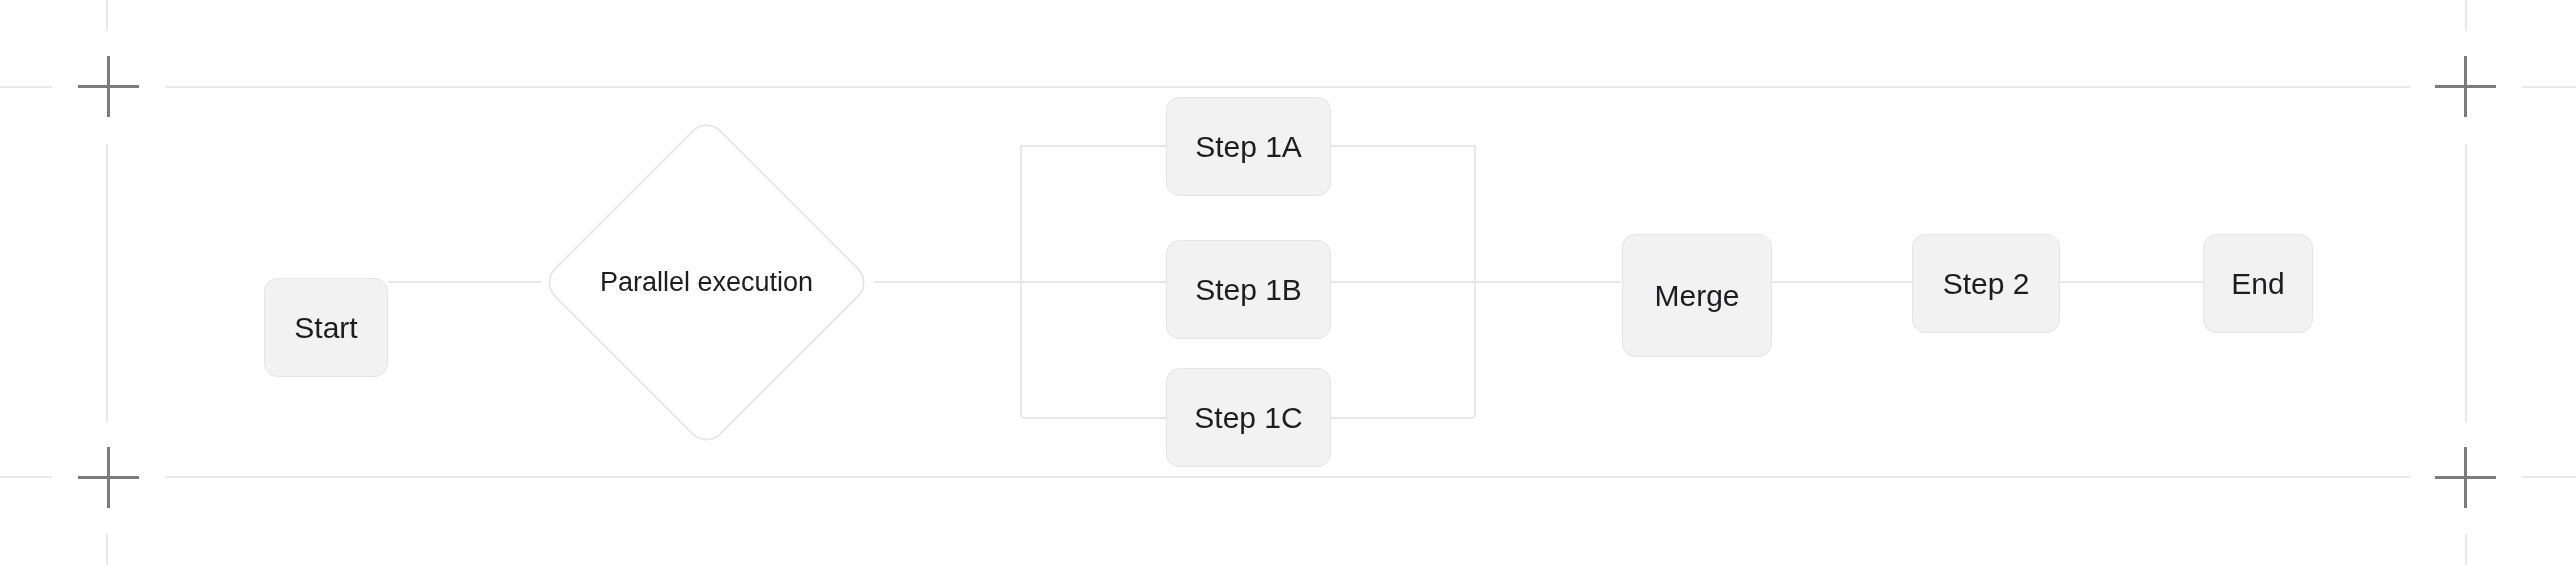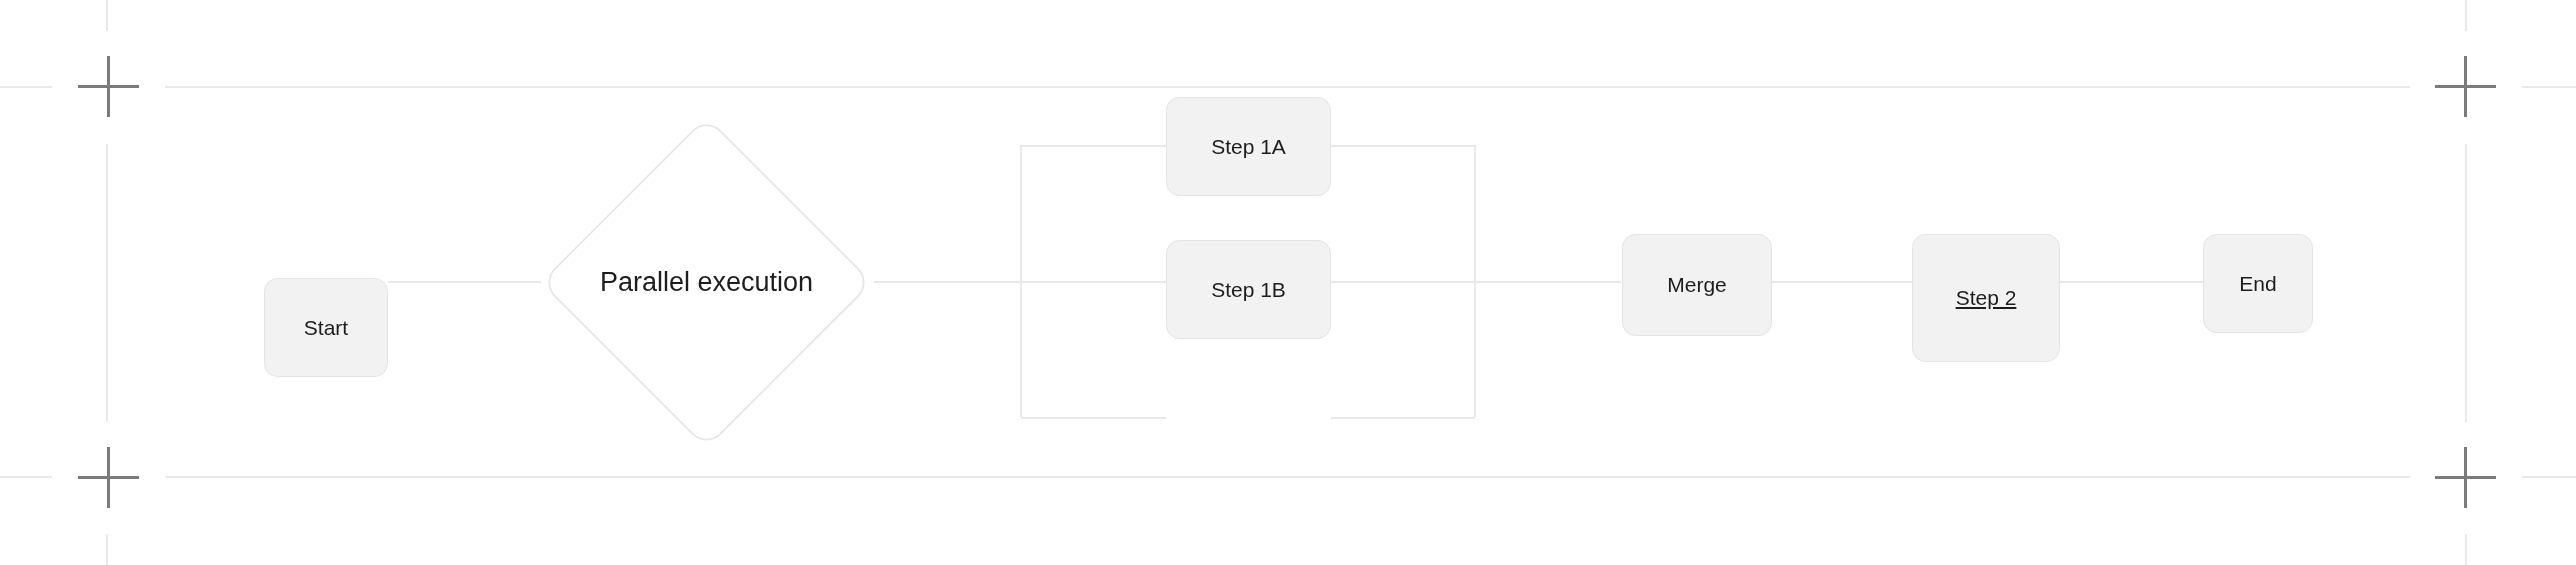--- a/index.html
+++ b/index.html
@@ -30,21 +30,21 @@
   .eh { height: 1.9px; }
   .ev { width: 1.9px; }
   
   .node {
     position: absolute;
     box-sizing: border-box;
     background: var(--node_fill, #f2f2f2);
     border: 1.5px solid var(--node_border, #e4e4e4);
     border-radius: 13.5px;
     display: flex; align-items: center; justify-content: center;
-    font-size: 21px;
+    font-size: 30px;
     color: var(--node_text, #1d1d1f);
     white-space: nowrap;
   }
   .diamond-svg { position: absolute; left: 538px; top: 114px; }
   .diamond-label {
     position: absolute; left: 594px; top: 234px; width: 225px; height: 96px;
     display: flex; align-items: center; justify-content: center;
     text-align: center; font-size: 27px; line-height: 48px;
     color: var(--node_text, #1d1d1f);
   }
@@ -104,24 +104,27 @@
 
   <div class="node" style="left:264px; top:234px; width:124px; height:99px;margin-top:44px;">
     <span>Start</span>
   </div>
   <div class="node" style="left:1166px; top:97px; width:165px; height:99px;">
     <span>Step 1A</span>
   </div>
   <div class="node" style="left:1166px; top:240px; width:165px; height:99px;">
     <span>Step 1B</span>
   </div>
-  <div class="node" style="left:1622px; top:234px; width:150px; height:102px;">
+  <div class="node" style="left:1166px; top:368px; width:165px; height:99px;">
+    <span>Step 1C</span>
+  </div>
+  <div class="node" style="left:1622px; top:234px; width:150px; height:123px;">
     <span>Merge</span>
   </div>
-  <div class="node" style="left:1912px; top:234px; width:148px; height:128px;text-decoration:underline;">
+  <div class="node" style="left:1912px; top:234px; width:148px; height:99px;">
     <span>Step 2</span>
   </div>
   <div class="node" style="left:2203px; top:234px; width:110px; height:99px;">
     <span>End</span>
   </div>
 
 </div>
 
 
 </body></html>

